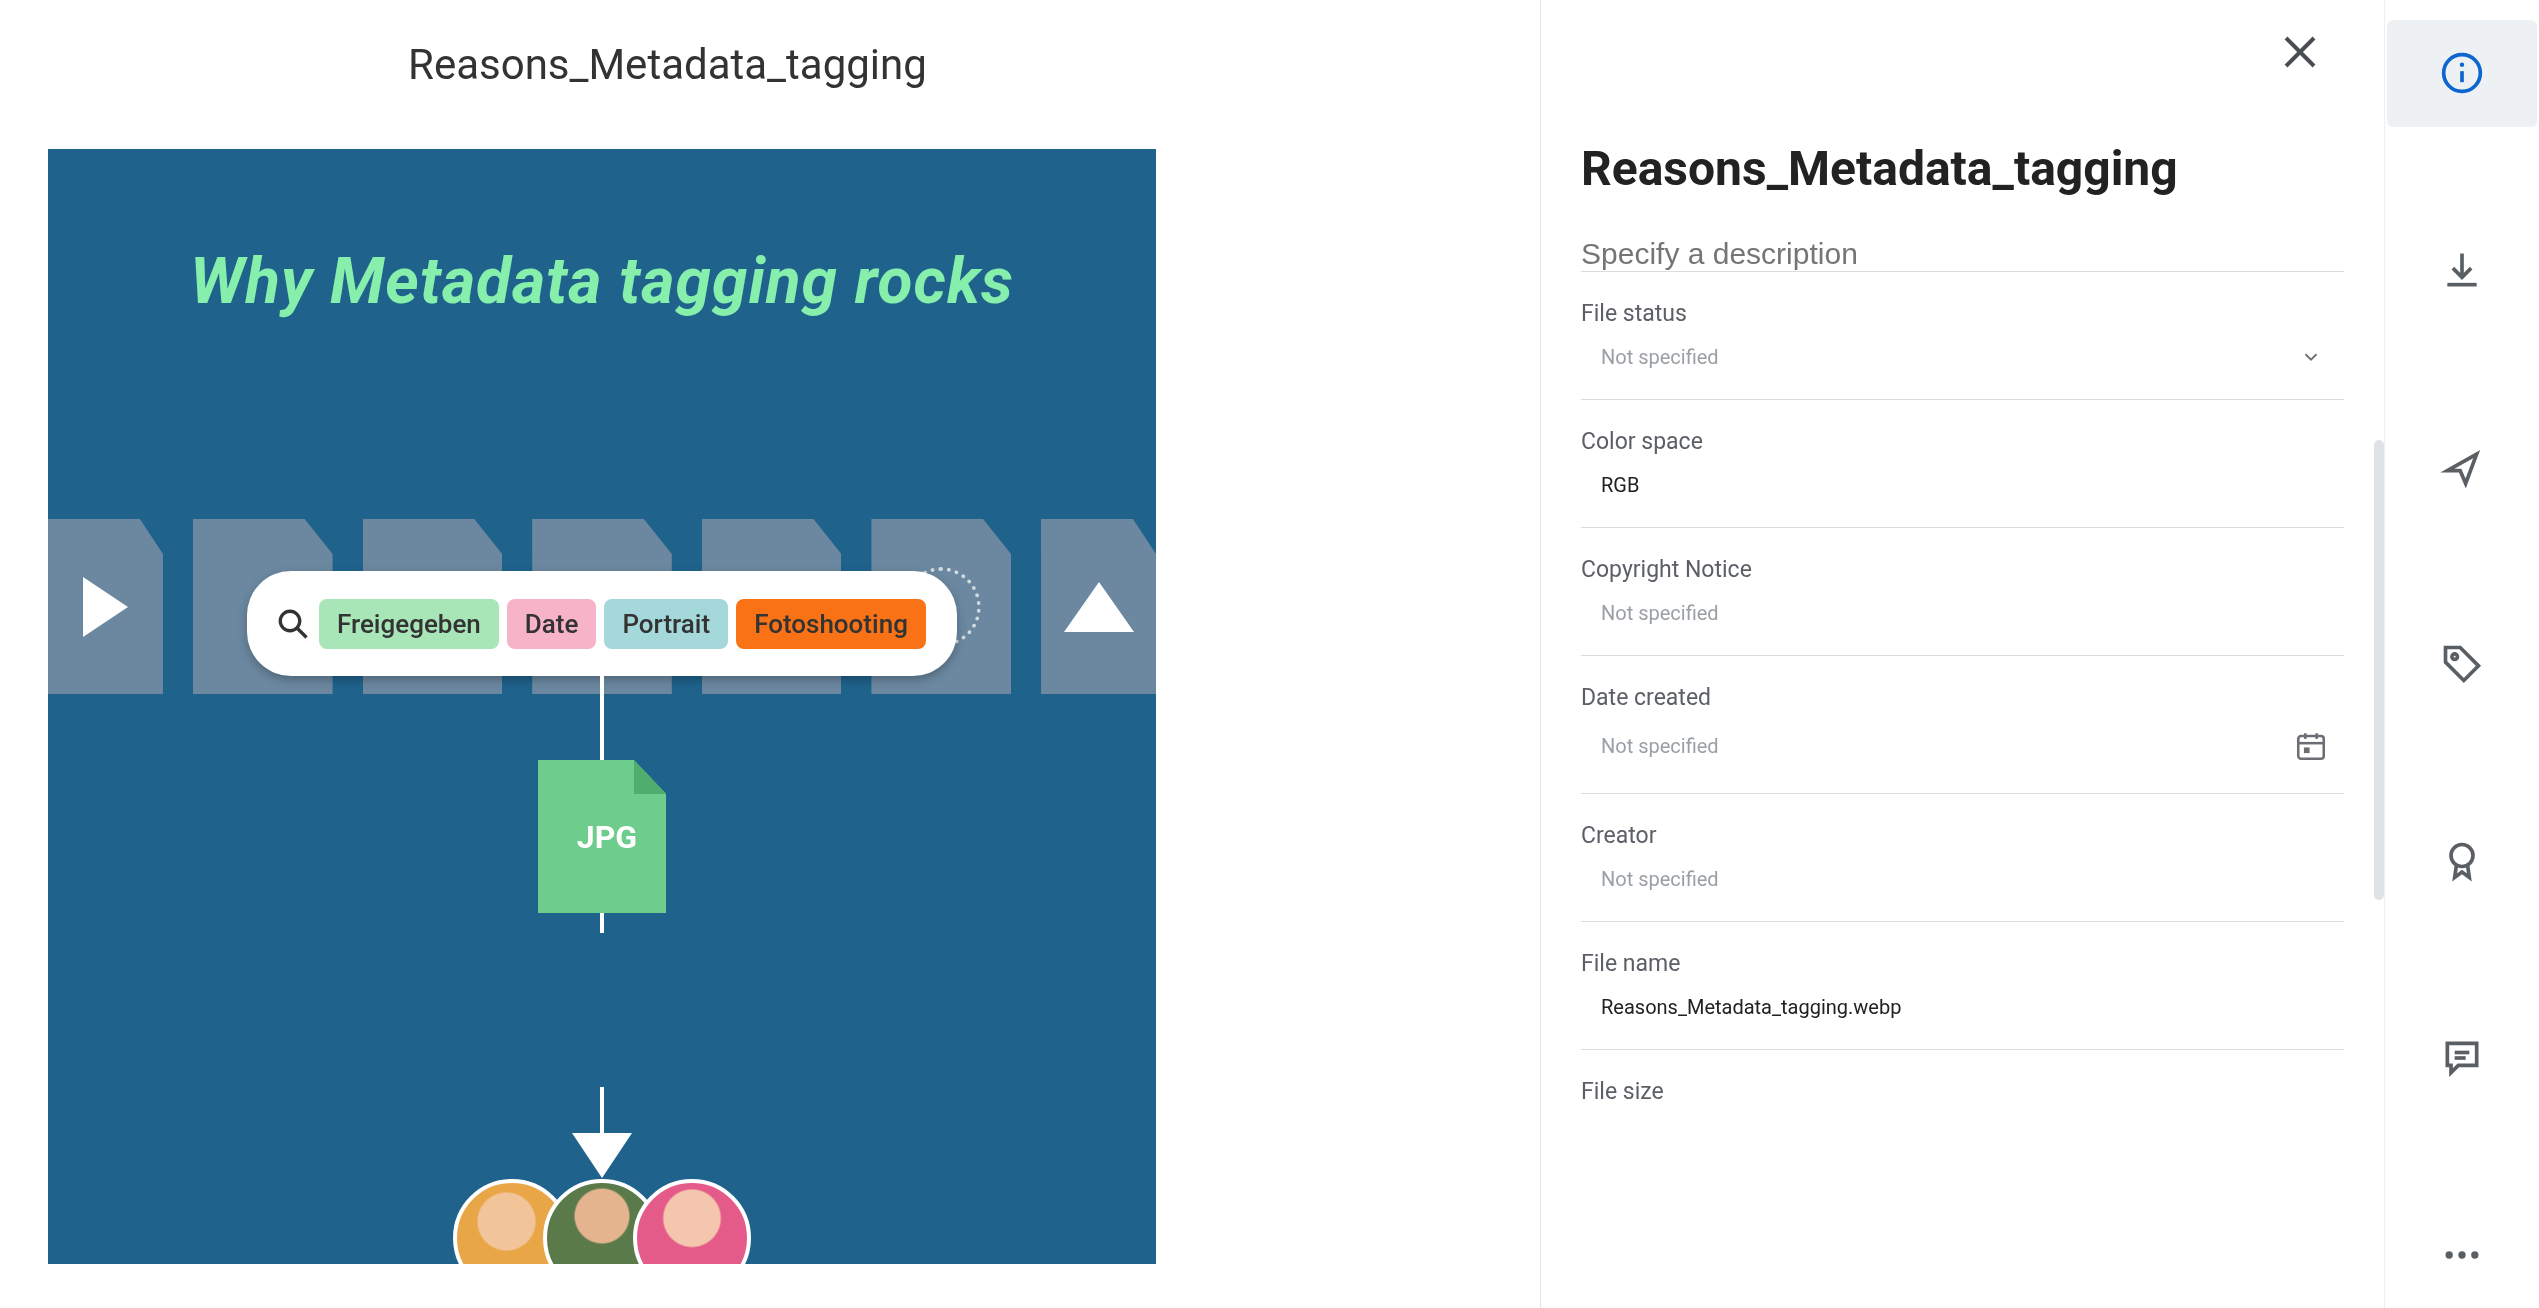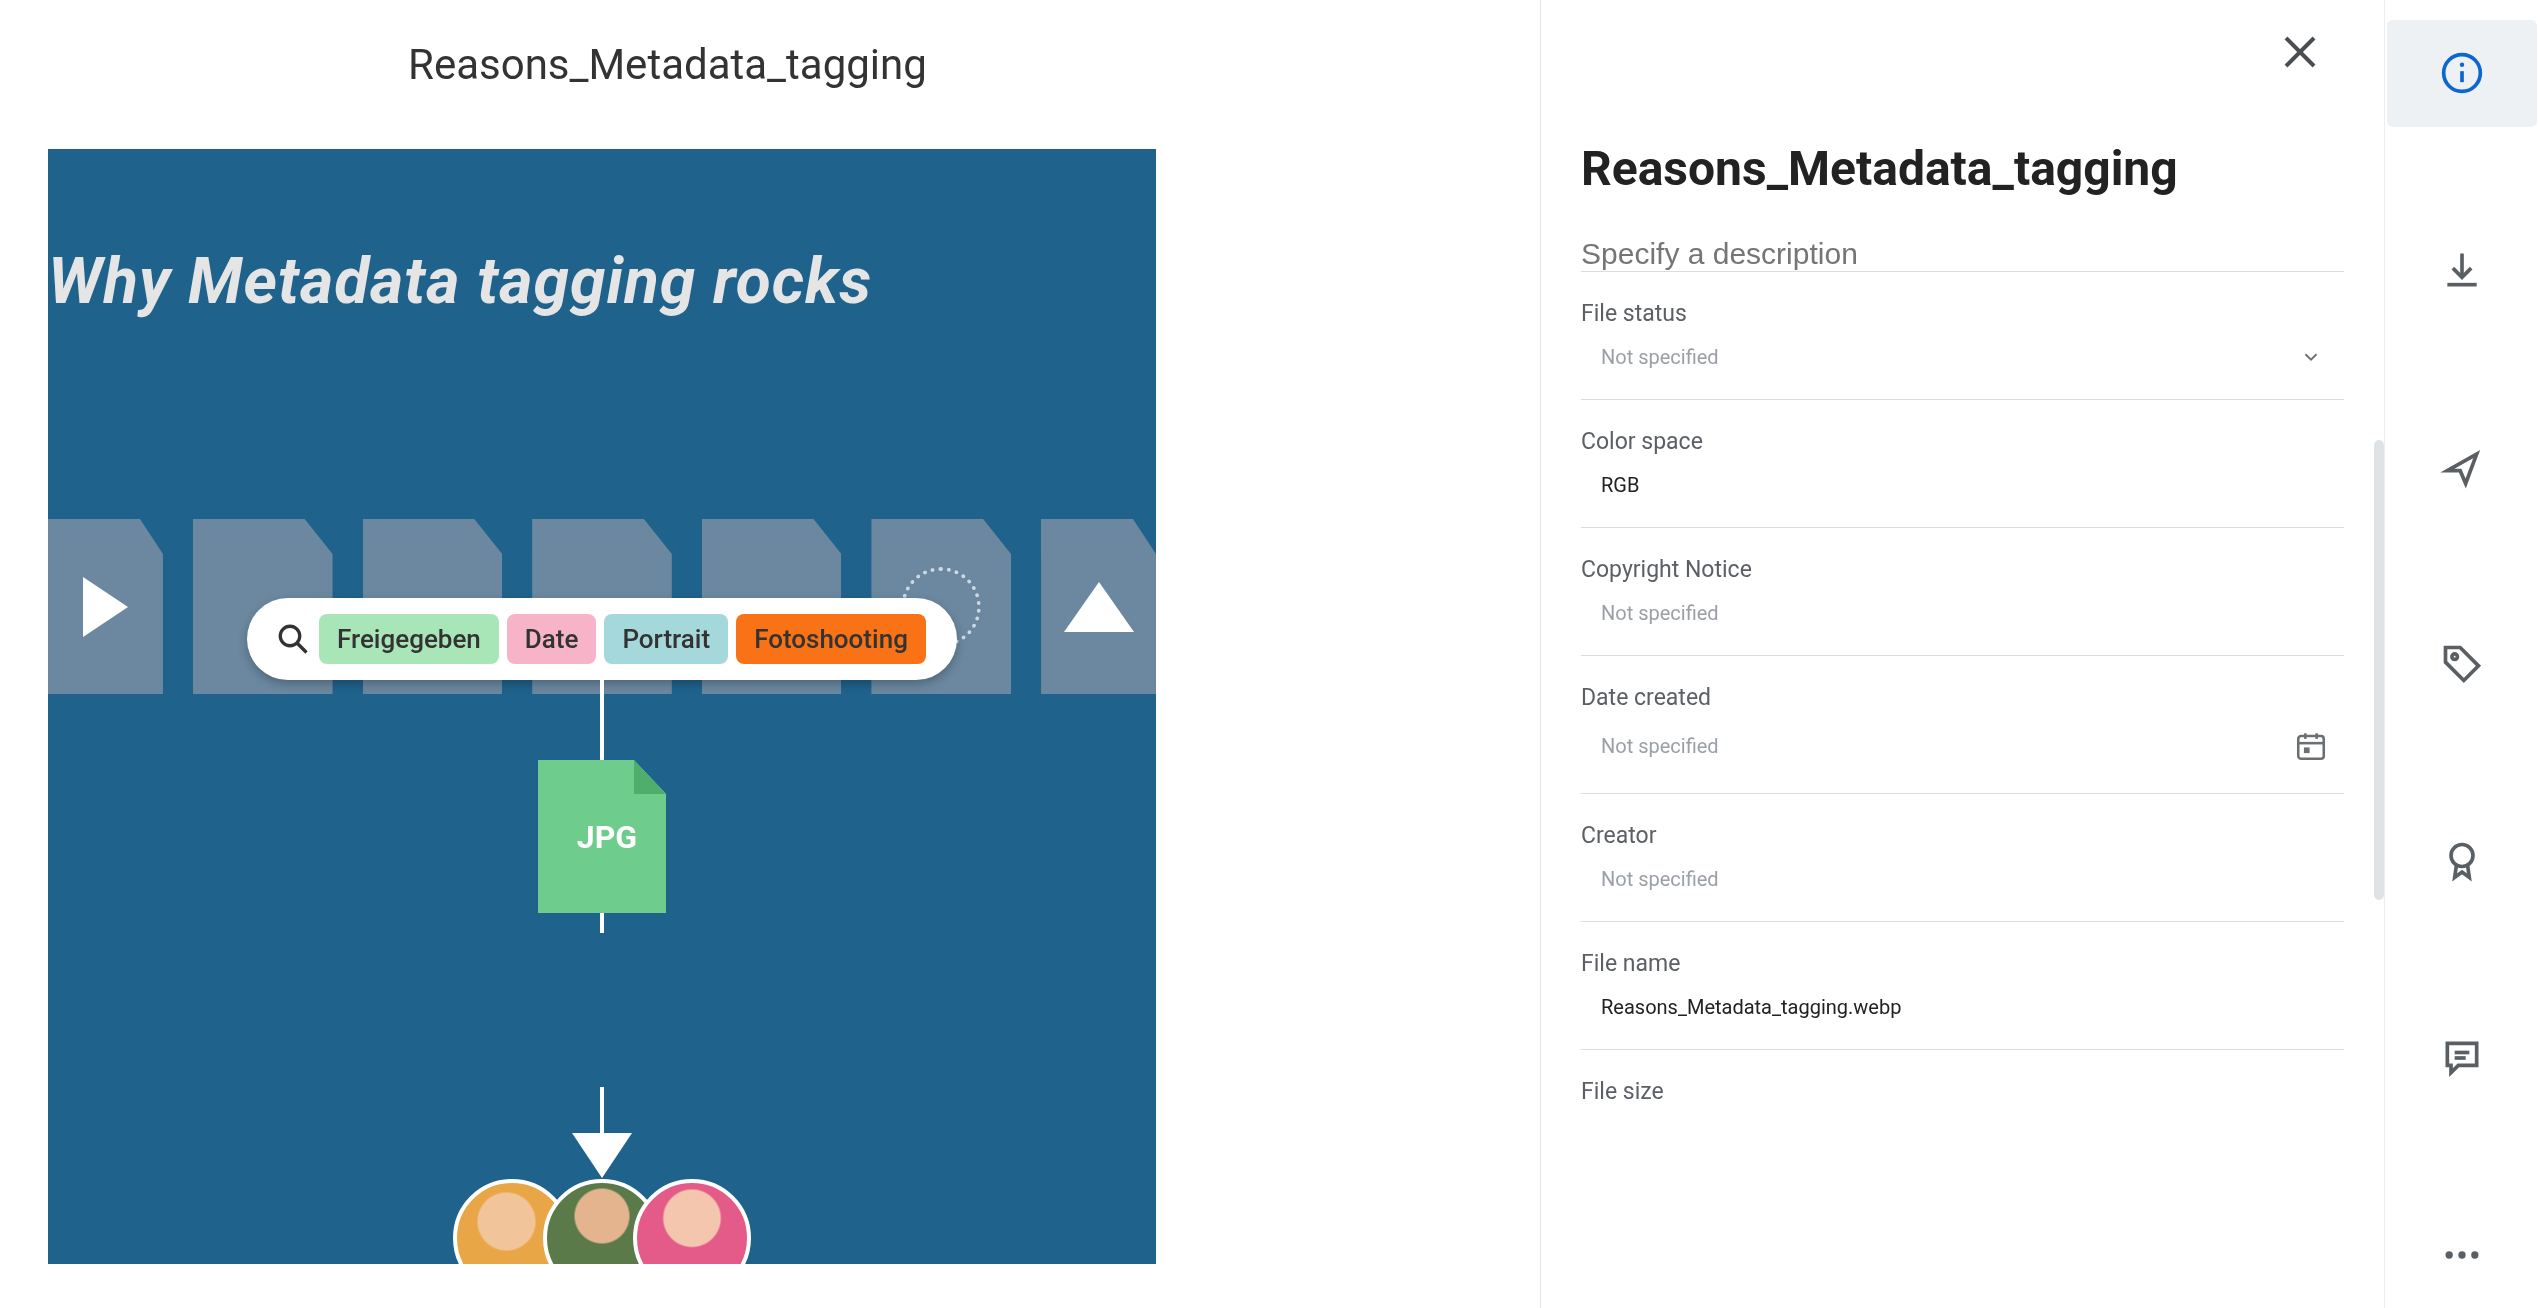--- a/index.html
+++ b/index.html
@@ -1,28 +1,28 @@
 <!DOCTYPE html>
 <html><head>
 <meta charset="utf-8">
 <style>
   * { box-sizing: border-box; margin: 0; padding: 0; }
   html, body { width: 100%; height: 100%; font-family: -apple-system, BlinkMacSystemFont, "Segoe UI", Roboto, Arial, sans-serif; background:#fff; color:#333; }
   .app { display:flex; width:2539px; height:1308px; }
   .left-panel { flex: 0 0 1540px; display:flex; flex-direction:column; padding:40px 48px 0 48px; }
   .left-title { font-size:42px; font-weight:400; color:#333; margin-left:360px; margin-bottom:60px; }
   .preview-wrap { width:1108px; height:1115px; background:#1f628c; position:relative; overflow:hidden; }
-  .preview-heading { font-style:italic; font-weight:700; color:#e5e5e5; font-size:64px; text-align:left; margin-top:95px; letter-spacing:1px; }
+  .preview-heading { font-style:italic; font-weight:700; color:#86efac; font-size:64px; text-align:center; margin-top:95px; letter-spacing:1px; }
   .filmstrip { position:absolute; top:370px; left:0; right:0; display:flex; gap:30px; padding:0 0px; justify-content:center; }
   .film-doc { width:170px; height:175px; background:#6b88a0; position:relative; clip-path: polygon(0 0, 80% 0, 100% 20%, 100% 100%, 0 100%); display:flex; align-items:center; justify-content:center; }
   .film-doc.edge { width:140px; }
   .play-tri { width:0; height:0; border-left:45px solid #fff; border-top:30px solid transparent; border-bottom:30px solid transparent; }
   .up-tri { width:0; height:0; border-bottom:50px solid #fff; border-left:35px solid transparent; border-right:35px solid transparent; }
   .dotted-circle { width:80px; height:80px; border:4px dotted #cfd9e0; border-radius:50%; }
-  .search-pill { position:absolute; top:449px; left:50%; transform:translateX(-50%); width:710px; height:82px; background:#fff; border-radius:44px; display:flex; align-items:center; padding:0 28px; gap:8px; box-shadow:0 4px 10px rgba(0,0,0,0.25); }
+  .search-pill { position:absolute; top:422px; left:50%; transform:translateX(-50%); width:710px; height:105px; background:#fff; border-radius:44px; display:flex; align-items:center; padding:0 28px; gap:8px; box-shadow:0 4px 10px rgba(0,0,0,0.25); }
   .mag { width:36px; height:36px; }
   .tag { padding:10px 18px; border-radius:8px; font-size:26px; font-weight:500; color:#333; }
   .tag.green { background:#a8e6b8; }
   .tag.pink  { background:#f7b3c7; }
   .tag.teal  { background:#a5d8da; }
   .tag.yellow{ background:#f97316; }
   .connector { position:absolute; left:50%; transform:translateX(-50%); width:4px; background:#fff; }
   .conn1 { top:526px; height:85px; }
   .conn2 { top:764px; height:20px; }
   .conn3 { top:938px; height:46px; }

